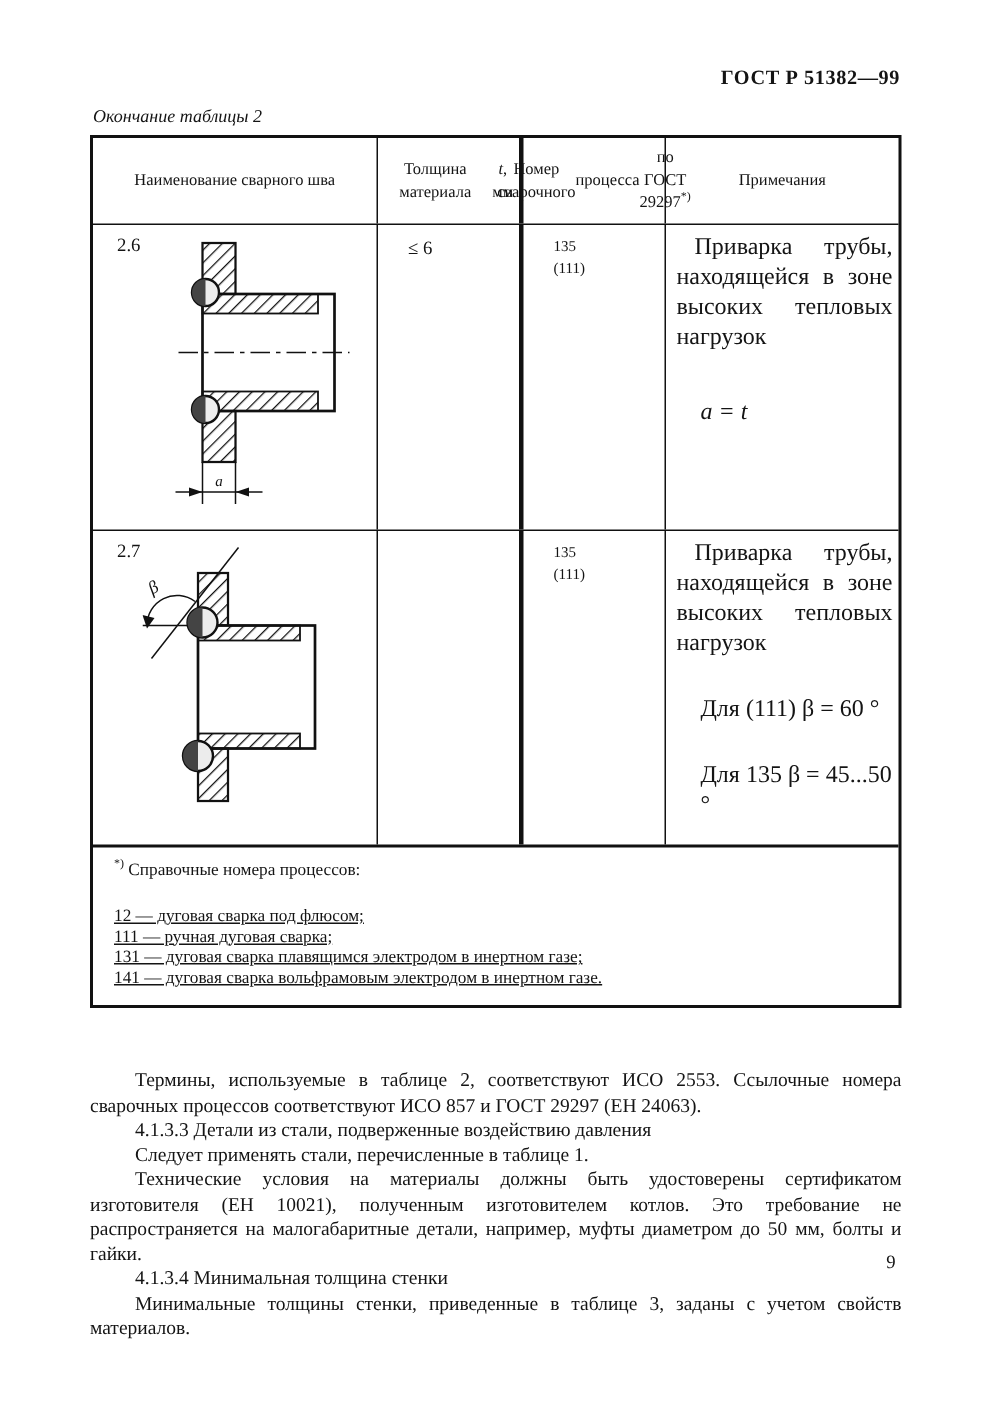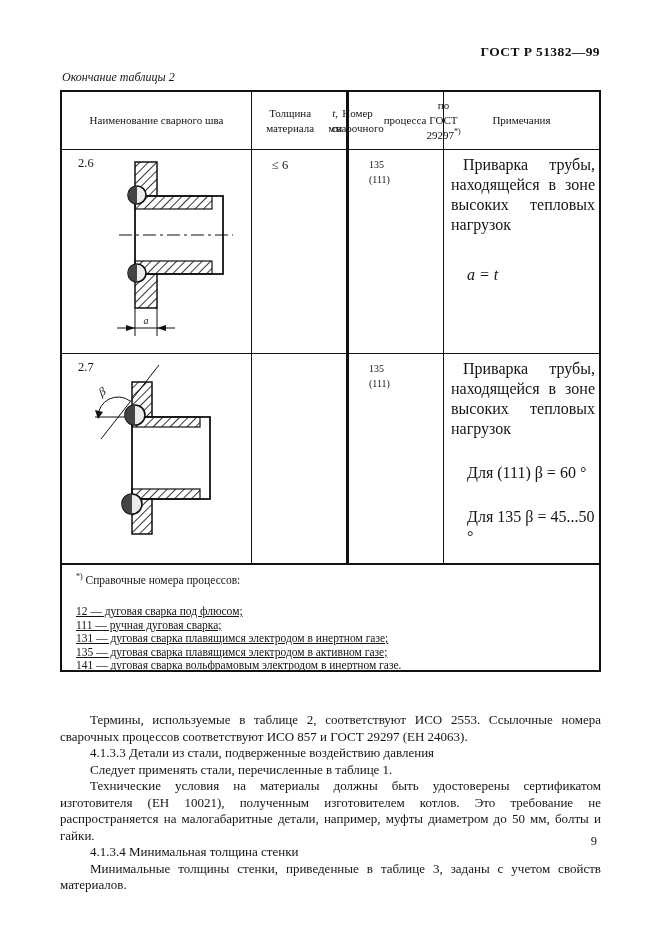--- a/index.html
+++ b/index.html
@@ -176,21 +176,20 @@
         <div class="cond">Для (111) β = 60 °</div>
         <div class="cond">Для 135 β = 45...50 °</div>
       </div>
     </div>
 
     <div class="tfootnote">
       <div class="fn-title"><sup>*)</sup> <span>Справочные номера процессов:</span></div>
       <div class="fn-item">12 — дуговая сварка под флюсом;</div>
       <div class="fn-item">111 — ручная дуговая сварка;</div>
       <div class="fn-item">131 — дуговая сварка плавящимся электродом в инертном газе;</div>
-      <div class="fn-item">135 — дуговая сварка плавящимся электродом в активном газе;</div>
       <div class="fn-item">141 — дуговая сварка вольфрамовым электродом в инертном газе.</div>
     </div>
   </div>
 
   <div class="bodytext">
     <p>Термины, используемые в таблице 2, соответствуют ИСО 2553. Ссылочные номера сварочных процессов соответствуют ИСО 857 и ГОСТ 29297 (ЕН 24063).</p>
     <p>4.1.3.3 Детали из стали, подверженные воздействию давления</p>
     <p>Следует применять стали, перечисленные в таблице 1.</p>
     <p>Технические условия на материалы должны быть удостоверены сертификатом изготовителя (ЕН 10021), полученным изготовителем котлов. Это требование не распространяется на малогабаритные детали, например, муфты диаметром до 50 мм, болты и гайки.</p>
     <p>4.1.3.4 Минимальная толщина стенки</p>

